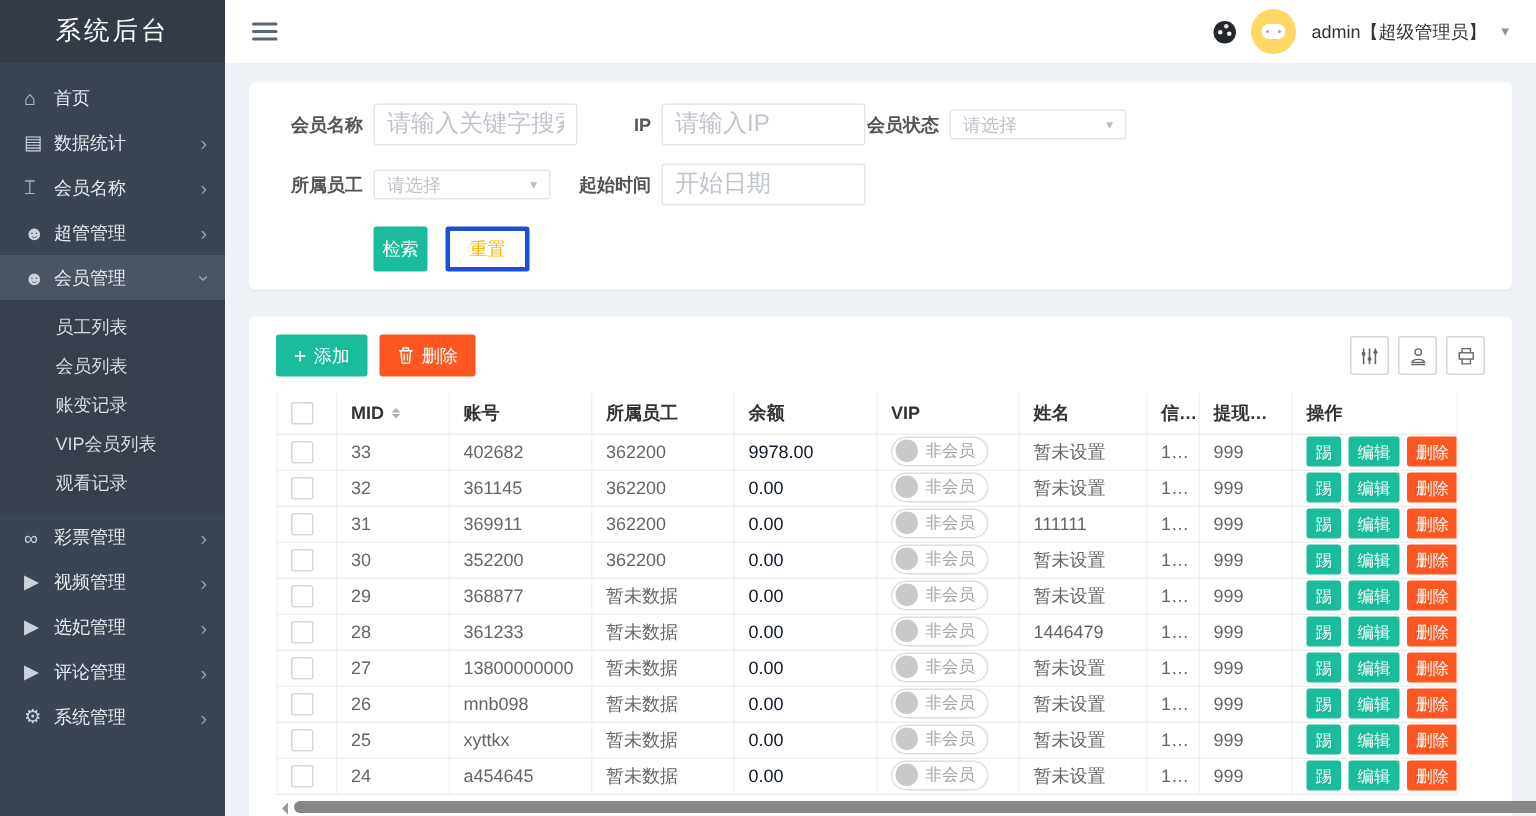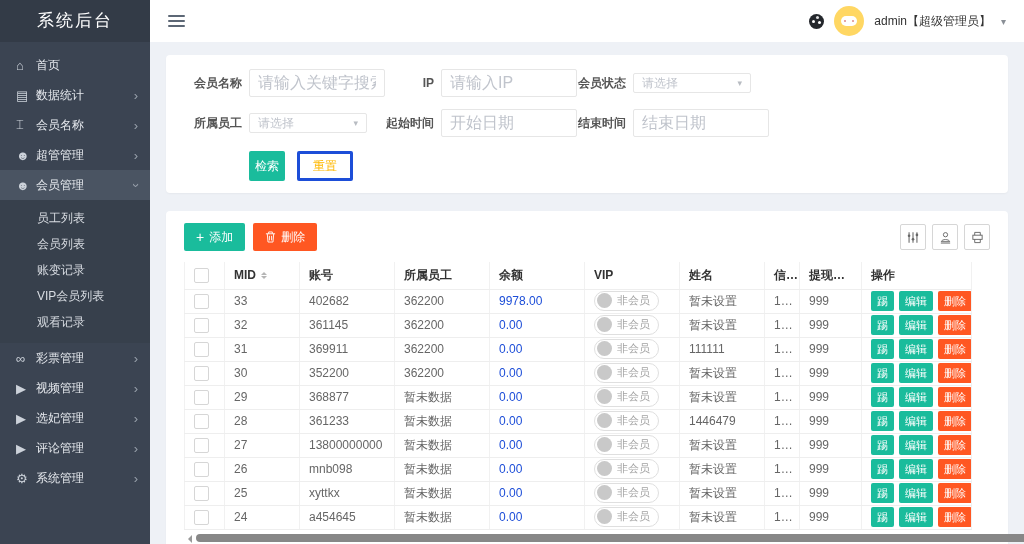--- a/index.html
+++ b/index.html
@@ -64,21 +64,21 @@
   .ltable th,.ltable td{border-bottom:1px solid #eee;border-right:1px solid #f1f1f1;padding:0 9px;text-align:left;overflow:hidden;white-space:nowrap;text-overflow:ellipsis}
   .ltable th{height:27px;color:#333;font-weight:bold;background:#fff}
   .ltable td{height:24px;color:#666}
   .ltable th:first-child,.ltable td:first-child{border-left:1px solid #f1f1f1}
   .th-flex{display:inline-flex;align-items:center;gap:5px}
   .cbx{width:15px;height:15px;border:1px solid #d6d6d6;border-radius:2px;background:#fff;display:inline-block;vertical-align:middle;cursor:pointer}
   .sort-icon{display:inline-flex;flex-direction:column;cursor:pointer}
   .sort-icon i{display:block;width:0;height:0;border:3px solid transparent}
   .sort-icon .up{border-bottom-color:#b5b5b5;margin-bottom:1px}
   .sort-icon .dn{border-top-color:#b5b5b5}
-  td.money{color:#1d4ed8}
+  td.money{color:#0f172a}
   .vip-pill{display:inline-flex;align-items:center;gap:5px;height:20px;border:1px solid #dfdfdf;border-radius:10px;padding:0 8px 0 2px;cursor:pointer;background:#fff}
   .vip-pill .dot{width:15px;height:15px;border-radius:50%;background:#c9c9c9}
   .vip-pill .vtext{font-size:11px;color:#a3a3a3}
   .ops{display:inline-flex;gap:5px}
   .bx{height:20px;border:none;border-radius:2px;color:#fff;font-size:11px;padding:0 6px;cursor:pointer}
   .bx.kick,.bx.edit{background:#1abc9c}
   .bx.del{background:#ff5722}
 
   
   .hscroll{position:relative;height:12px;margin-top:3px}
@@ -211,24 +211,20 @@
           <div class="fgroup">
             <span class="flabel">所属员工</span>
             <div class="fselect">
               <span>请选择</span>
               <span class="caret">▾</span>
             </div>
           </div>
           <div class="fgroup">
             <span class="flabel">起始时间</span>
             <input class="finput" placeholder="开始日期" style="">
-          </div>
-          <div class="fgroup">
-            <span class="flabel">结束时间</span>
-            <input class="finput" placeholder="结束日期" style="">
           </div>
         </div>
         <div class="form-btns">
           <button class="btn-search">检索</button>
           <button class="btn-reset">重置</button>
         </div>
       </section>
 
       <section class="card table-card">
         <div class="toolbar">

